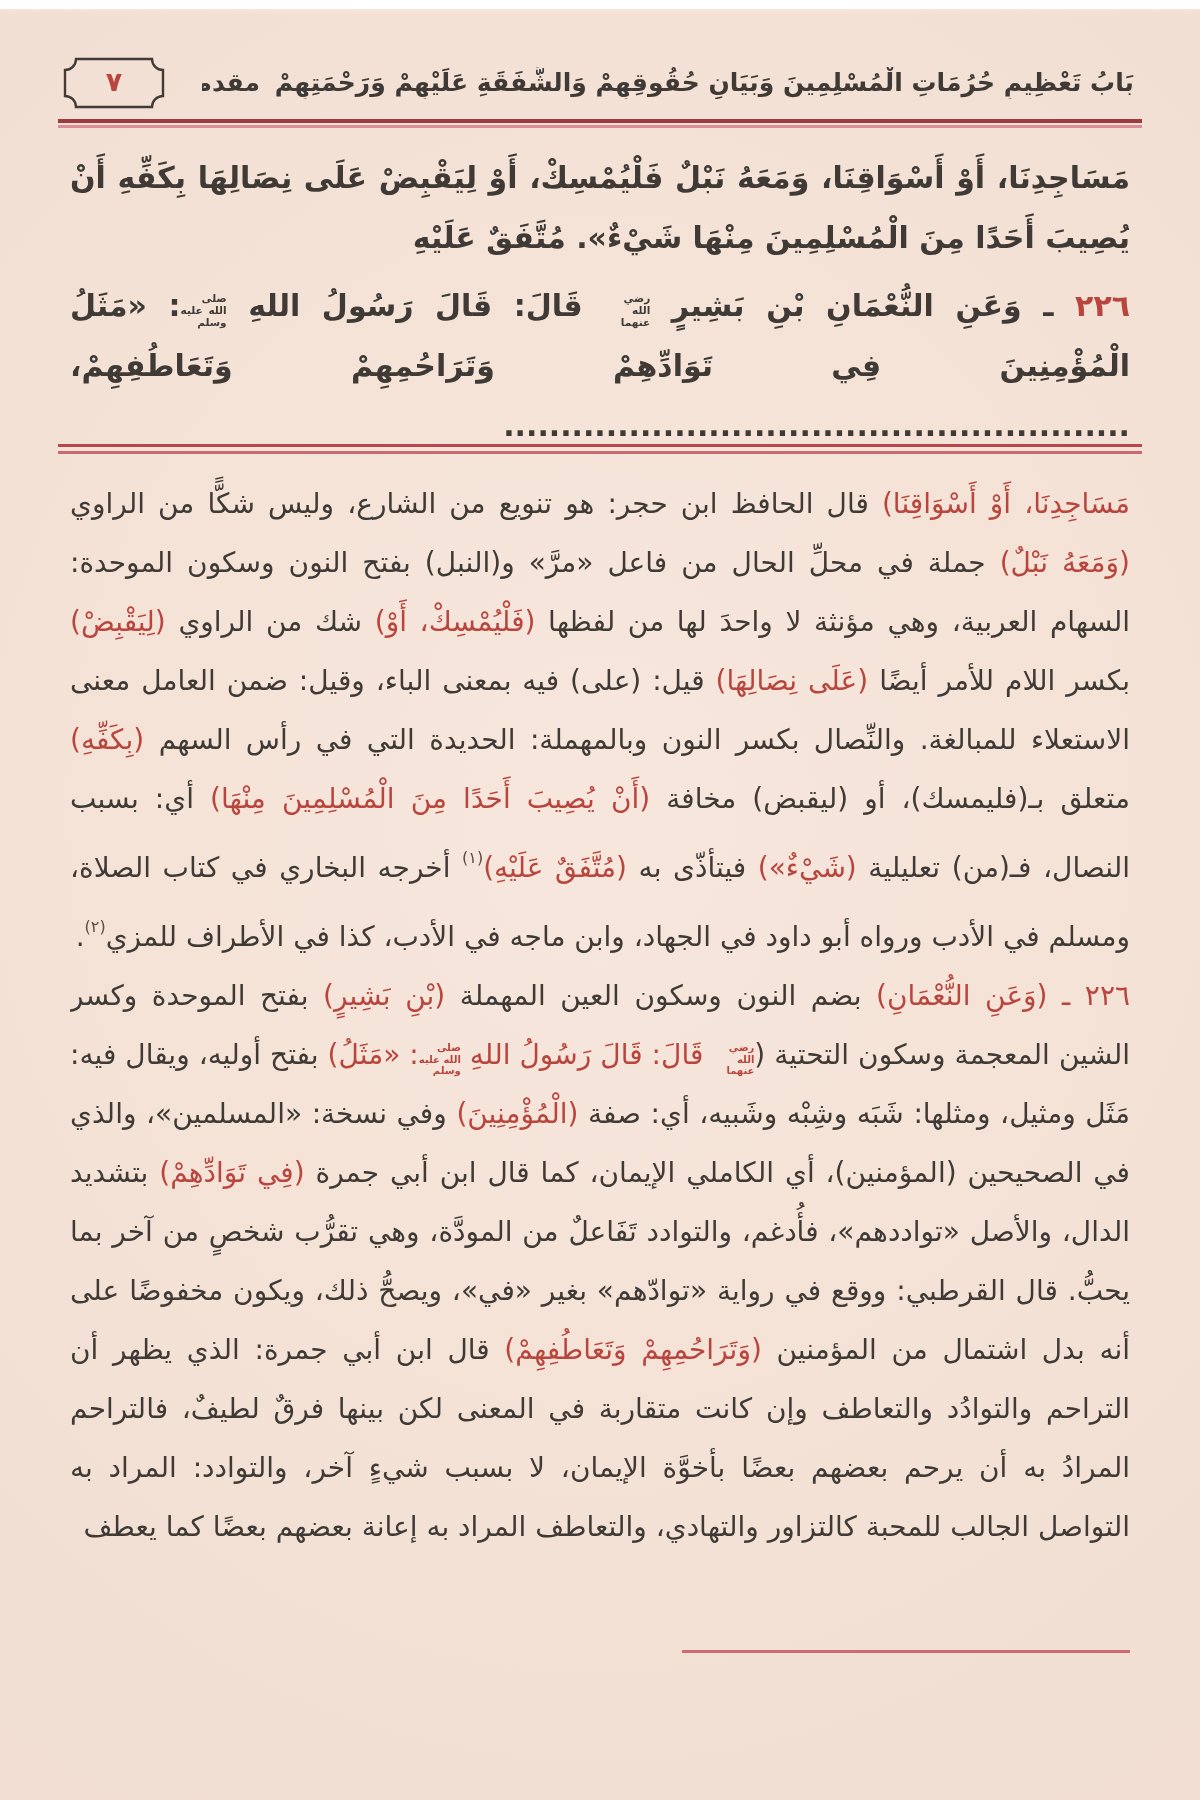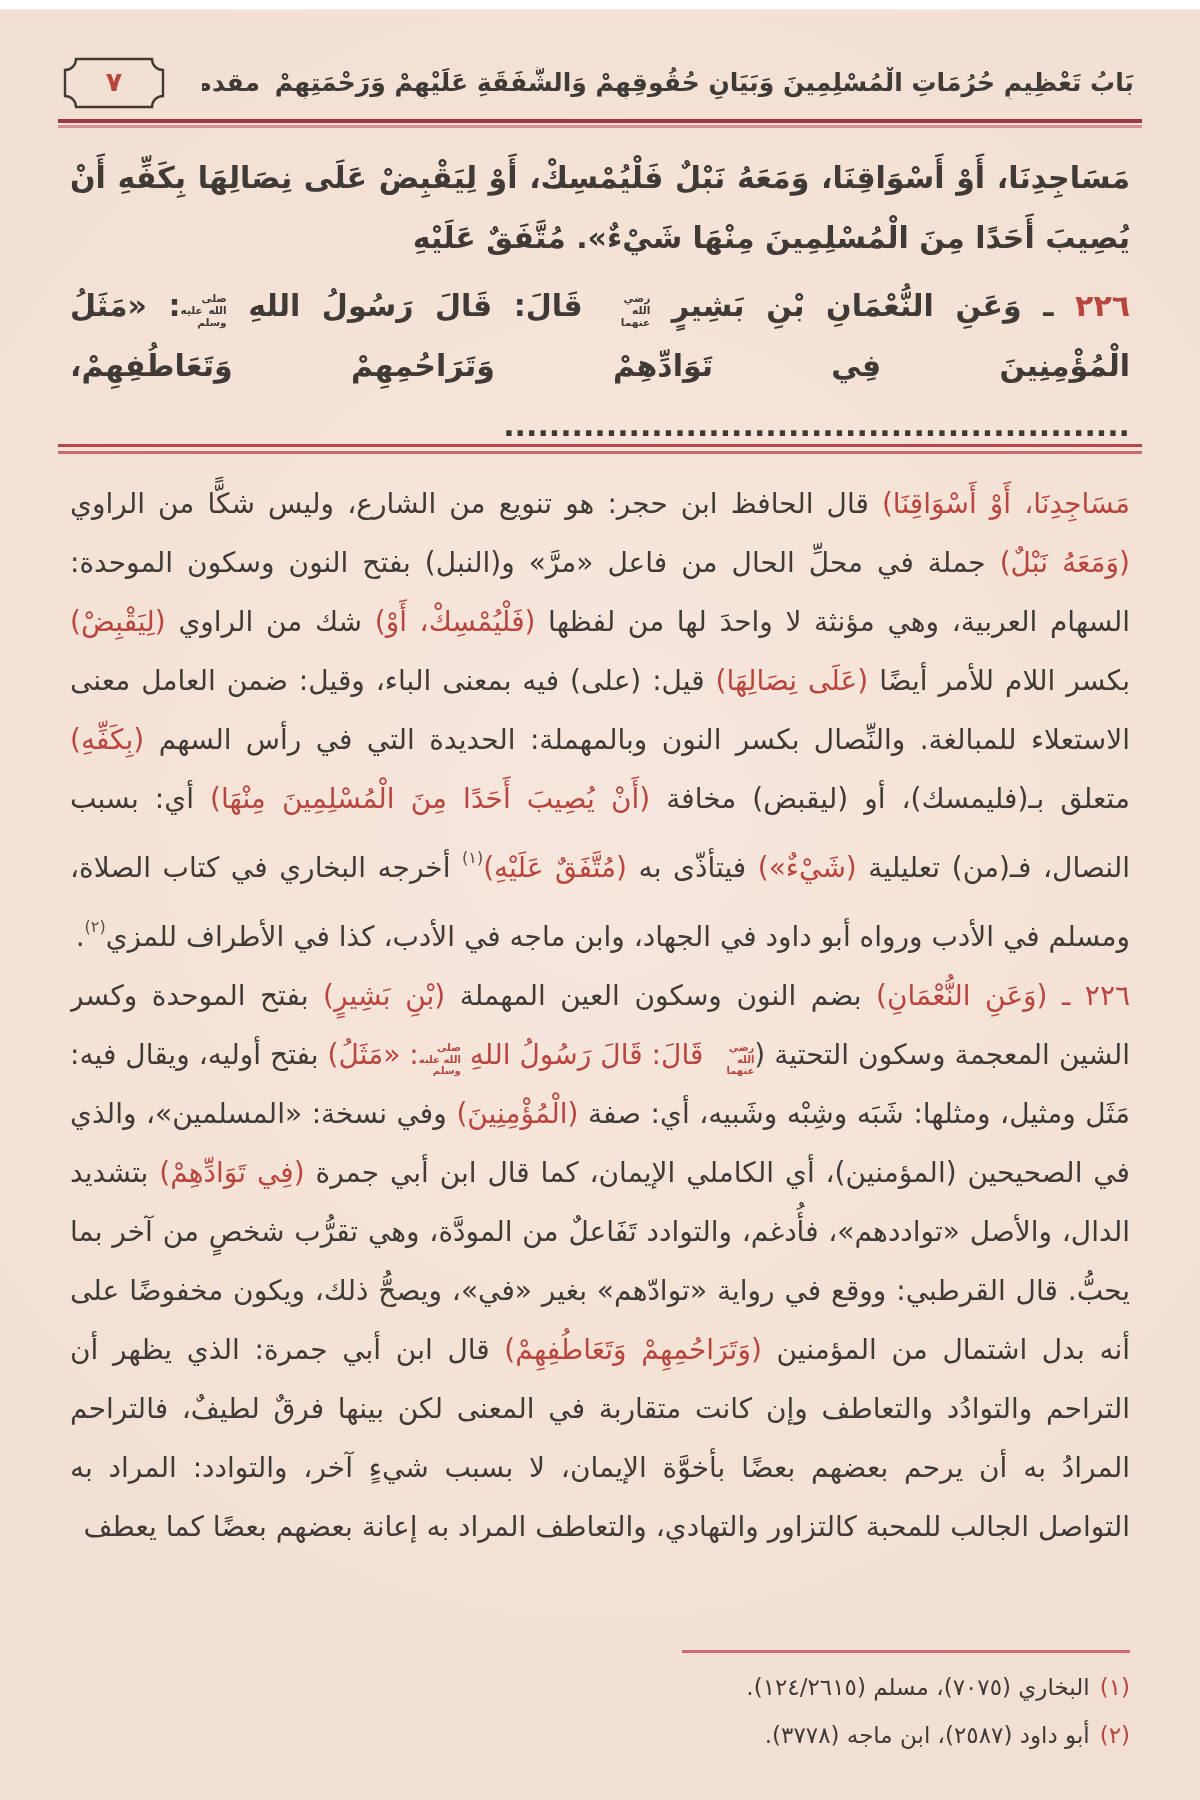--- a/index.html
+++ b/index.html
@@ -103,21 +103,13 @@
     <div class="d2"></div>
   </div>
 
   <div class="commentary">
     <p><span class="run run-red">مَسَاجِدِنَا، أَوْ أَسْوَاقِنَا) </span><span class="run run-black">قال الحافظ ابن حجر: هو تنويع من الشارع، وليس شكًّا من الراوي </span><span class="run run-red">(وَمَعَهُ نَبْلٌ) </span><span class="run run-black">جملة في محلِّ الحال من فاعل «مرَّ» و(النبل) بفتح النون وسكون الموحدة: السهام العربية، وهي مؤنثة لا واحدَ لها من لفظها </span><span class="run run-red">(فَلْيُمْسِكْ، أَوْ) </span><span class="run run-black">شك من الراوي </span><span class="run run-red">(لِيَقْبِضْ) </span><span class="run run-black">بكسر اللام للأمر أيضًا </span><span class="run run-red">(عَلَى نِصَالِهَا) </span><span class="run run-black">قيل: (على) فيه بمعنى الباء، وقيل: ضمن العامل معنى الاستعلاء للمبالغة. والنِّصال بكسر النون وبالمهملة: الحديدة التي في رأس السهم </span><span class="run run-red">(بِكَفِّهِ) </span><span class="run run-black">متعلق بـ(فليمسك)، أو (ليقبض) مخافة </span><span class="run run-red">(أَنْ يُصِيبَ أَحَدًا مِنَ الْمُسْلِمِينَ مِنْهَا) </span><span class="run run-black">أي: بسبب النصال، فـ(من) تعليلية </span><span class="run run-red">(شَيْءٌ») </span><span class="run run-black">فيتأذّى به </span><span class="run run-red">(مُتَّفَقٌ عَلَيْهِ)</span><span class="run run-sup">(١)</span><span class="run run-black"> أخرجه البخاري في كتاب الصلاة، ومسلم في الأدب ورواه أبو داود في الجهاد، وابن ماجه في الأدب، كذا في الأطراف للمزي</span><span class="run run-sup">(٢)</span><span class="run run-black">.</span></p>
     <p><span class="run run-red">٢٢٦ ـ (وَعَنِ النُّعْمَانِ) </span><span class="run run-black">بضم النون وسكون العين المهملة </span><span class="run run-red">(بْنِ بَشِيرٍ) </span><span class="run run-black">بفتح الموحدة وكسر الشين المعجمة وسكون التحتية (</span><span class="run run-honorific-red">رضي الله عنهما</span><span class="run run-red"> قَالَ: قَالَ رَسُولُ اللهِ </span><span class="run run-honorific-red">صلى الله عليه وسلم</span><span class="run run-red">: «مَثَلُ) </span><span class="run run-black">بفتح أوليه، ويقال فيه: مَثَل ومثيل، ومثلها: شَبَه وشِبْه وشَبيه، أي: صفة </span><span class="run run-red">(الْمُؤْمِنِينَ) </span><span class="run run-black">وفي نسخة: «المسلمين»، والذي في الصحيحين (المؤمنين)، أي الكاملي الإيمان، كما قال ابن أبي جمرة </span><span class="run run-red">(فِي تَوَادِّهِمْ) </span><span class="run run-black">بتشديد الدال، والأصل «تواددهم»، فأُدغم، والتوادد تَفَاعلٌ من المودَّة، وهي تقرُّب شخصٍ من آخر بما يحبُّ. قال القرطبي: ووقع في رواية «توادّهم» بغير «في»، ويصحُّ ذلك، ويكون مخفوضًا على أنه بدل اشتمال من المؤمنين </span><span class="run run-red">(وَتَرَاحُمِهِمْ وَتَعَاطُفِهِمْ) </span><span class="run run-black">قال ابن أبي جمرة: الذي يظهر أن التراحم والتوادُد والتعاطف وإن كانت متقاربة في المعنى لكن بينها فرقٌ لطيفٌ، فالتراحم المرادُ به أن يرحم بعضهم بعضًا بأخوَّة الإيمان، لا بسبب شيءٍ آخر، والتوادد: المراد به التواصل الجالب للمحبة كالتزاور والتهادي، والتعاطف المراد به إعانة بعضهم بعضًا كما يعطف</span></p>
   </div>
 
   <div class="footnote-divider"></div>
 
-  <div class="footnotes">
-    <div class="footnote-item">
-      <span class="footnote-marker">(١)</span><span class="footnote-text">البخاري (٧٠٧٥)، مسلم (١٢٤/٢٦١٥).</span>
-    </div>
-    <div class="footnote-item">
-      <span class="footnote-marker">(٢)</span><span class="footnote-text">أبو داود (٢٥٨٧)، ابن ماجه (٣٧٧٨).</span>
-    </div>
-  </div>
 </div>
 
 </body></html>

